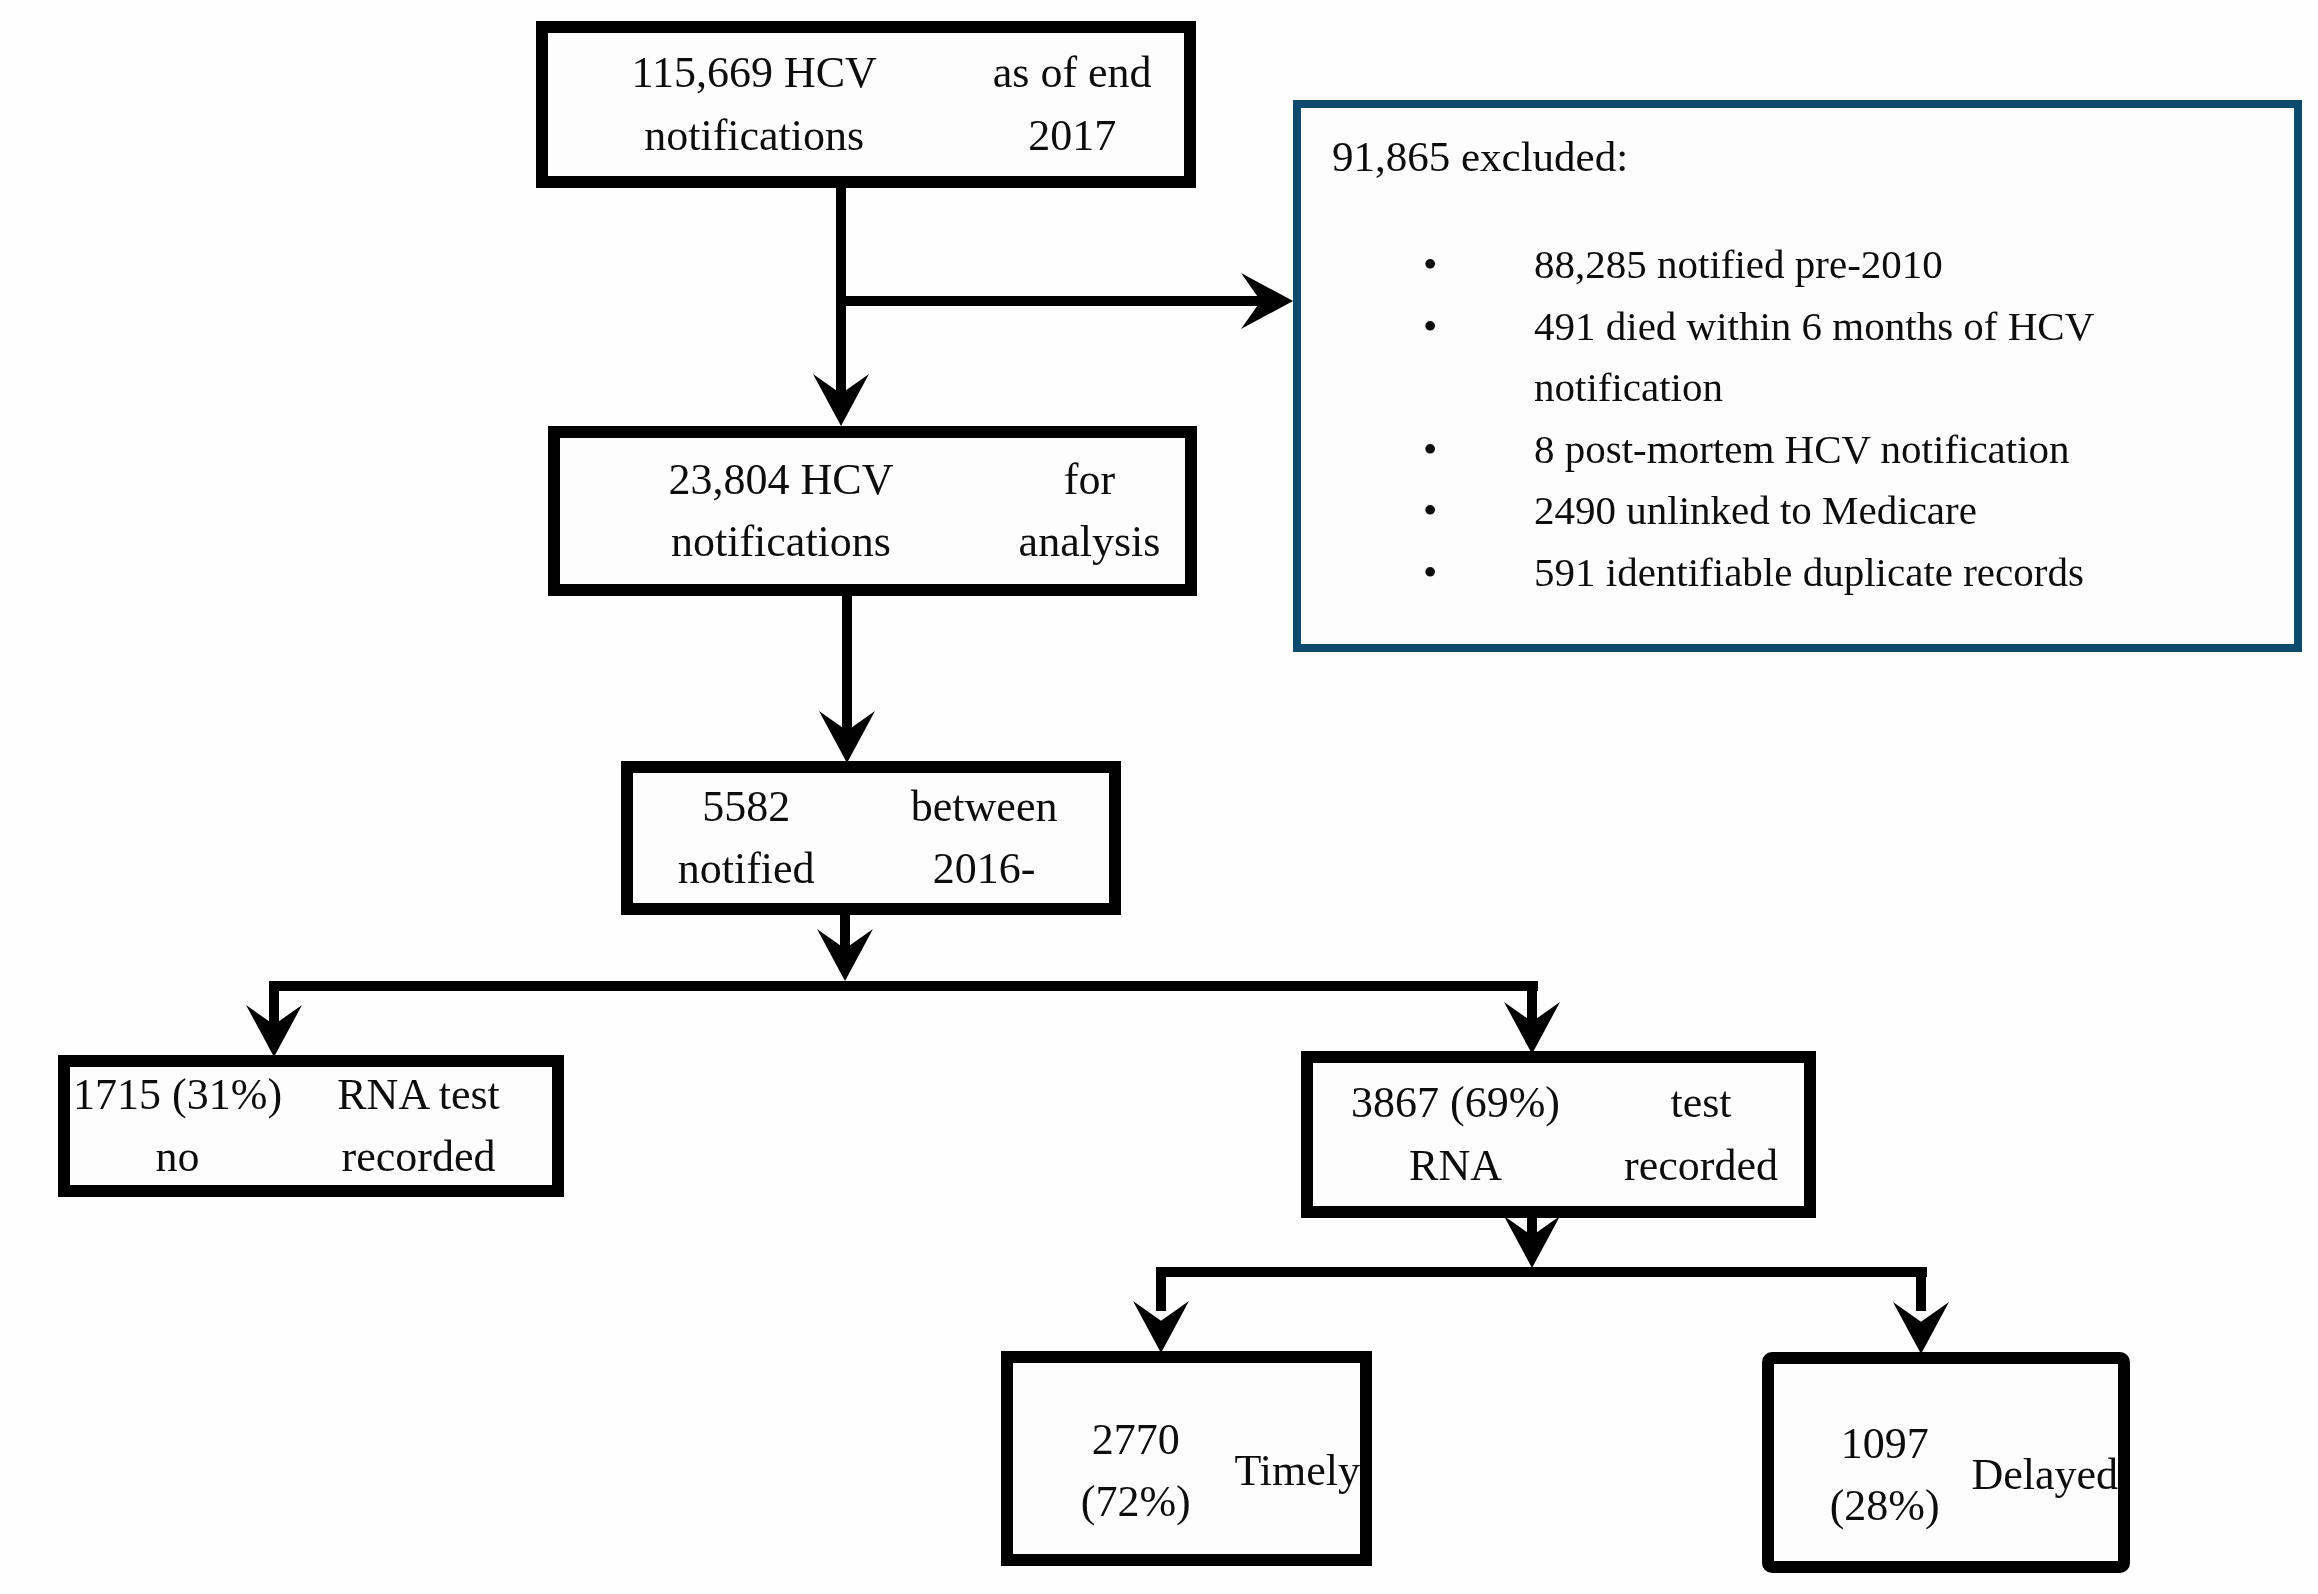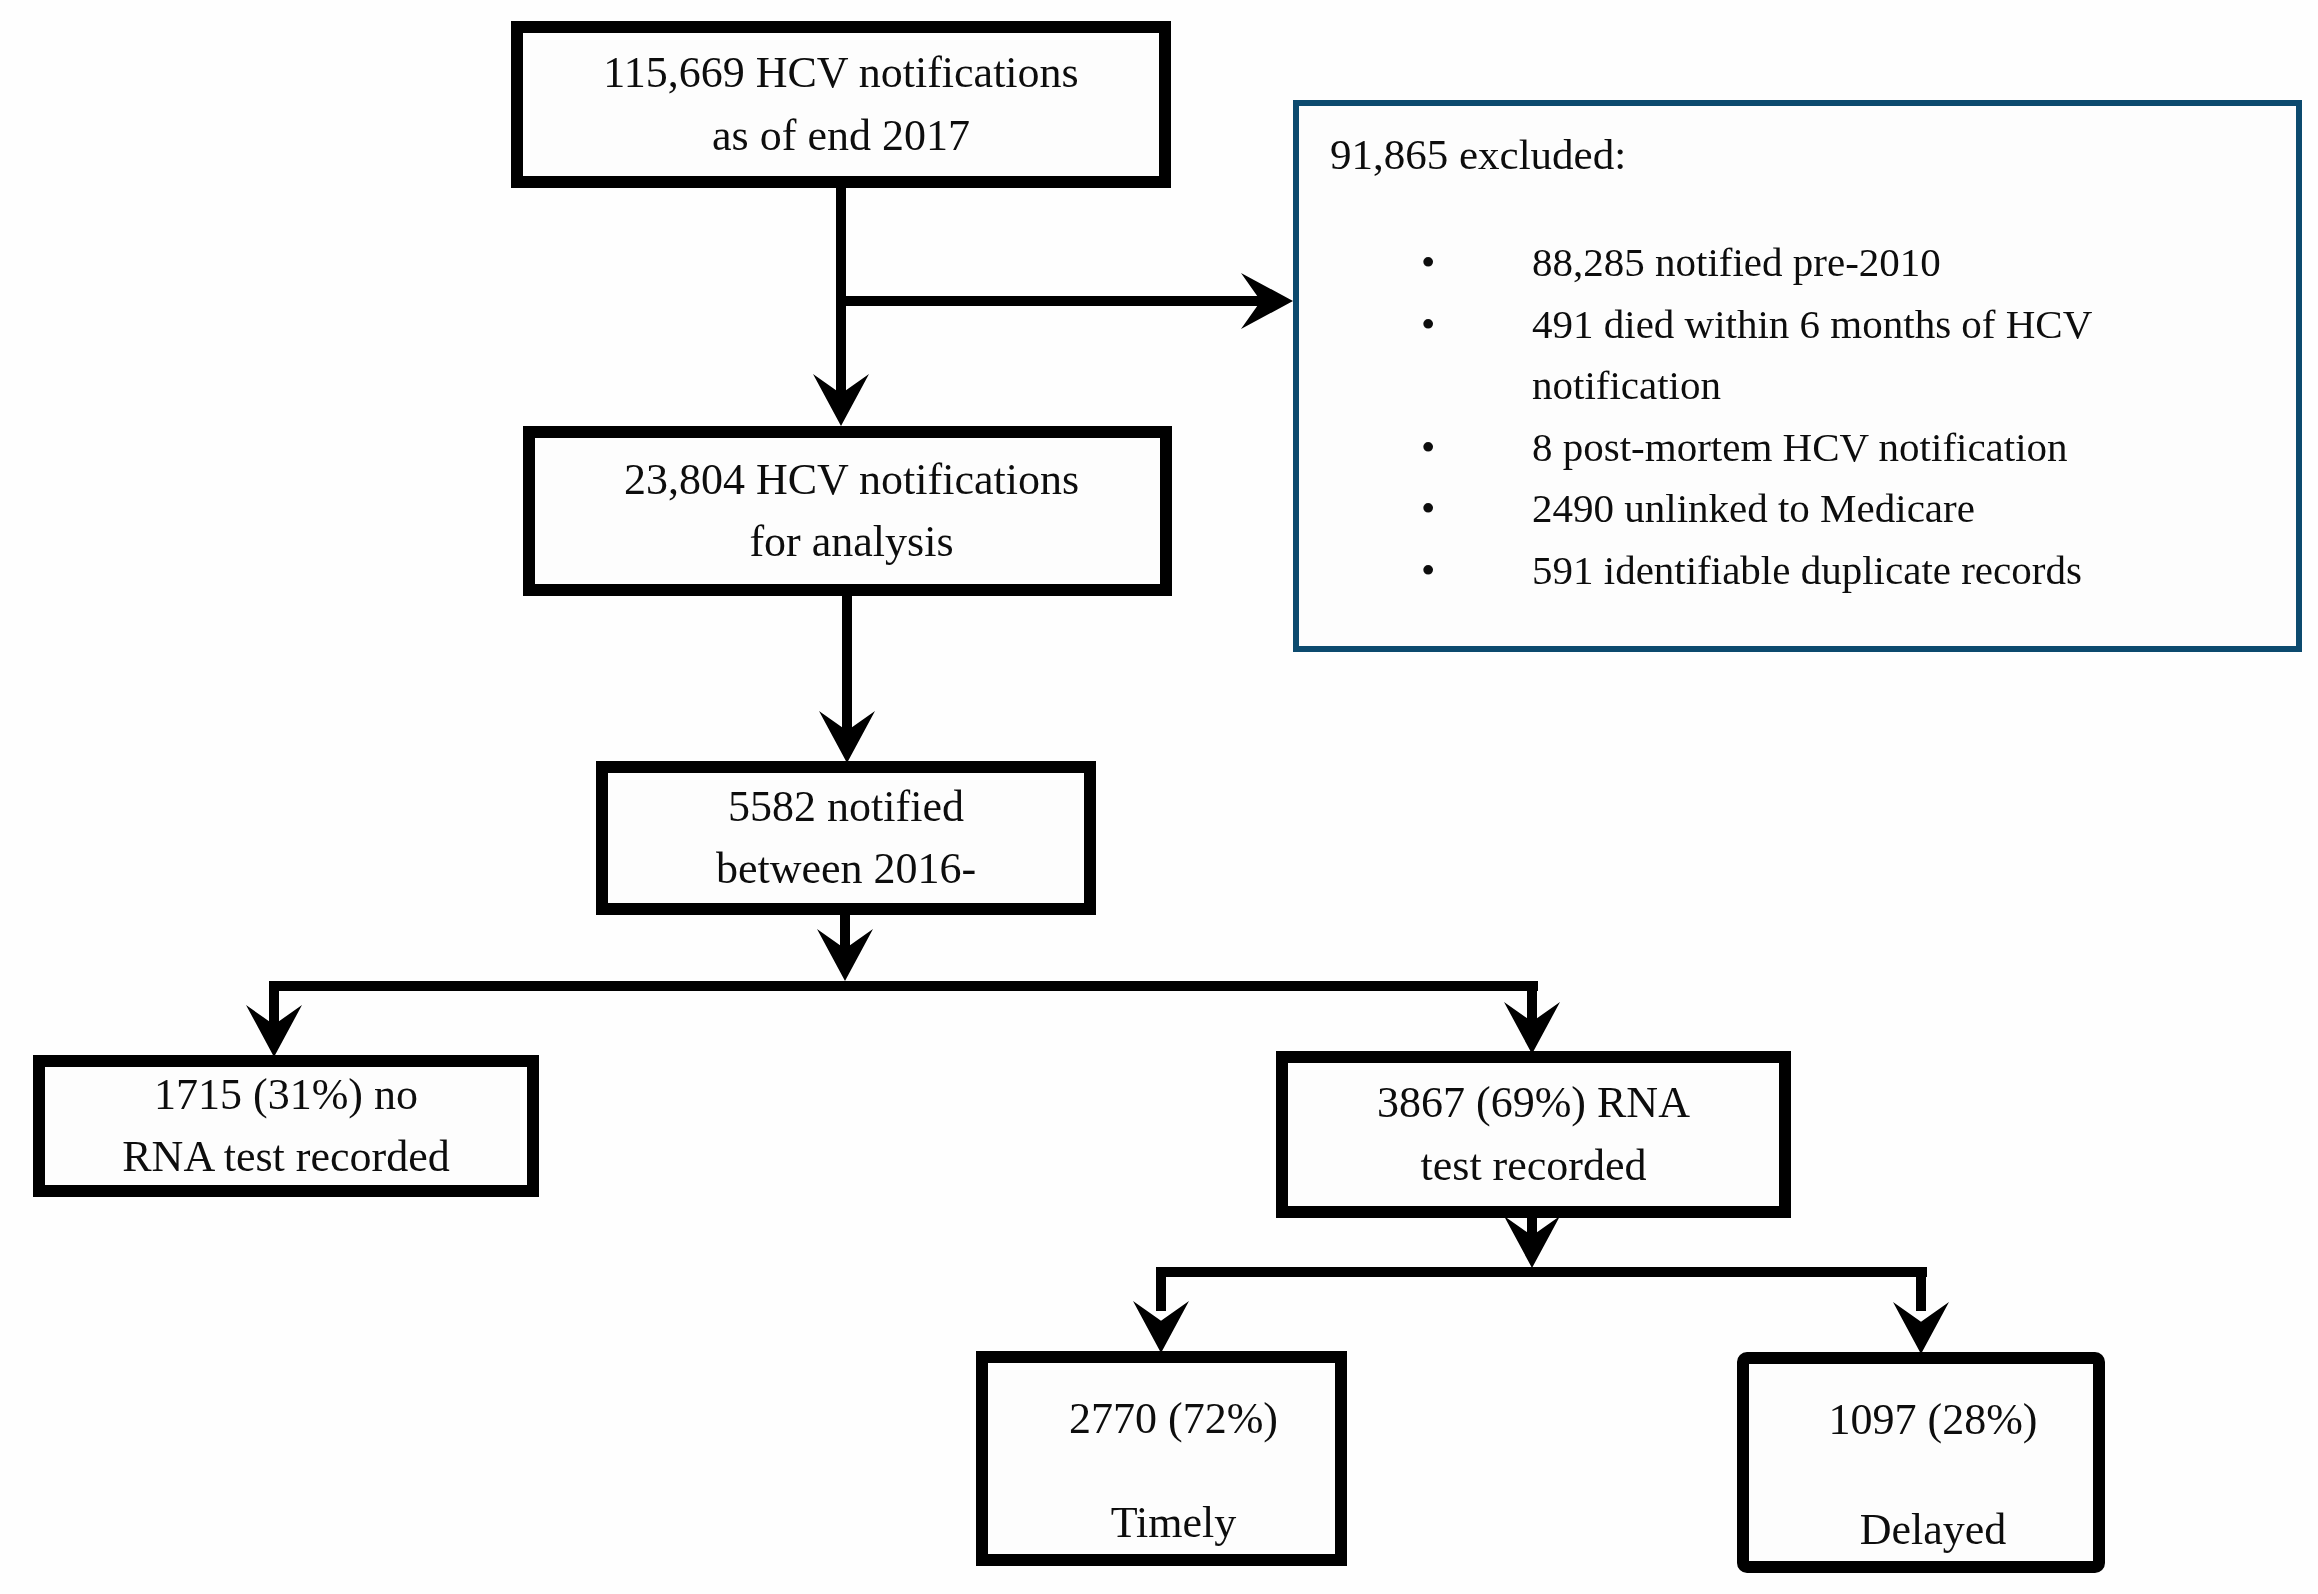--- a/index.html
+++ b/index.html
@@ -11,33 +11,34 @@
     font-family: "Liberation Serif", "DejaVu Serif", serif;
     color: #0d0d0d;
     overflow: hidden;
   }
   .box {
     position: absolute;
     box-sizing: border-box;
     border: 12px solid #000000;
     background: #fdfdfd;
     display: flex;
-    flex-direction: column;
+    flex-direction: row;
     align-items: center;
     justify-content: center;
     text-align: center;
     font-size: 44px;
     line-height: 1.42;
+    margin-left: 25px;
   }
   .box.top-align { justify-content: space-between; padding-top: 25px; padding-left: 24px; }
   .box .bline { display: block; }
   .excluded {
     position: absolute;
     box-sizing: border-box;
-    border: 6px solid #0c4a6e;
+    border: 8px solid #0c4a6e;
     background: #fdfdfd;
     font-size: 43px;
     line-height: 1.45;
     text-align: left;
   }
   .excluded .heading {
     display: block;
     margin: 18px 0 0 31px;
     font-size: 43px;
   }

